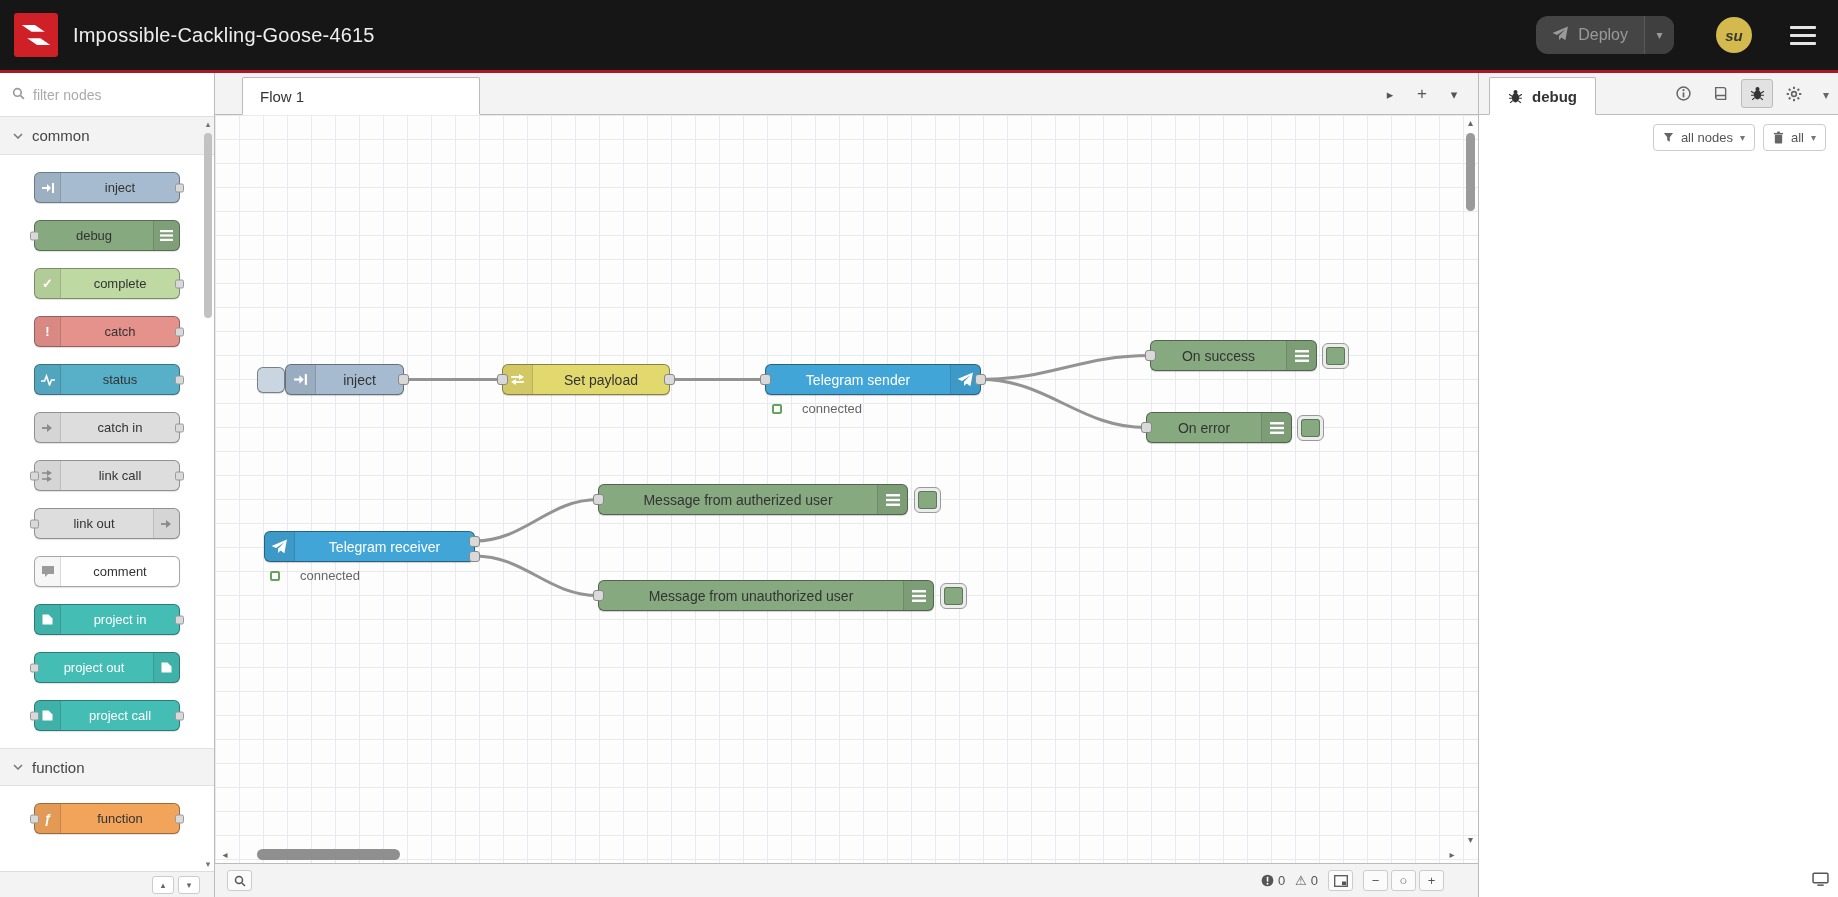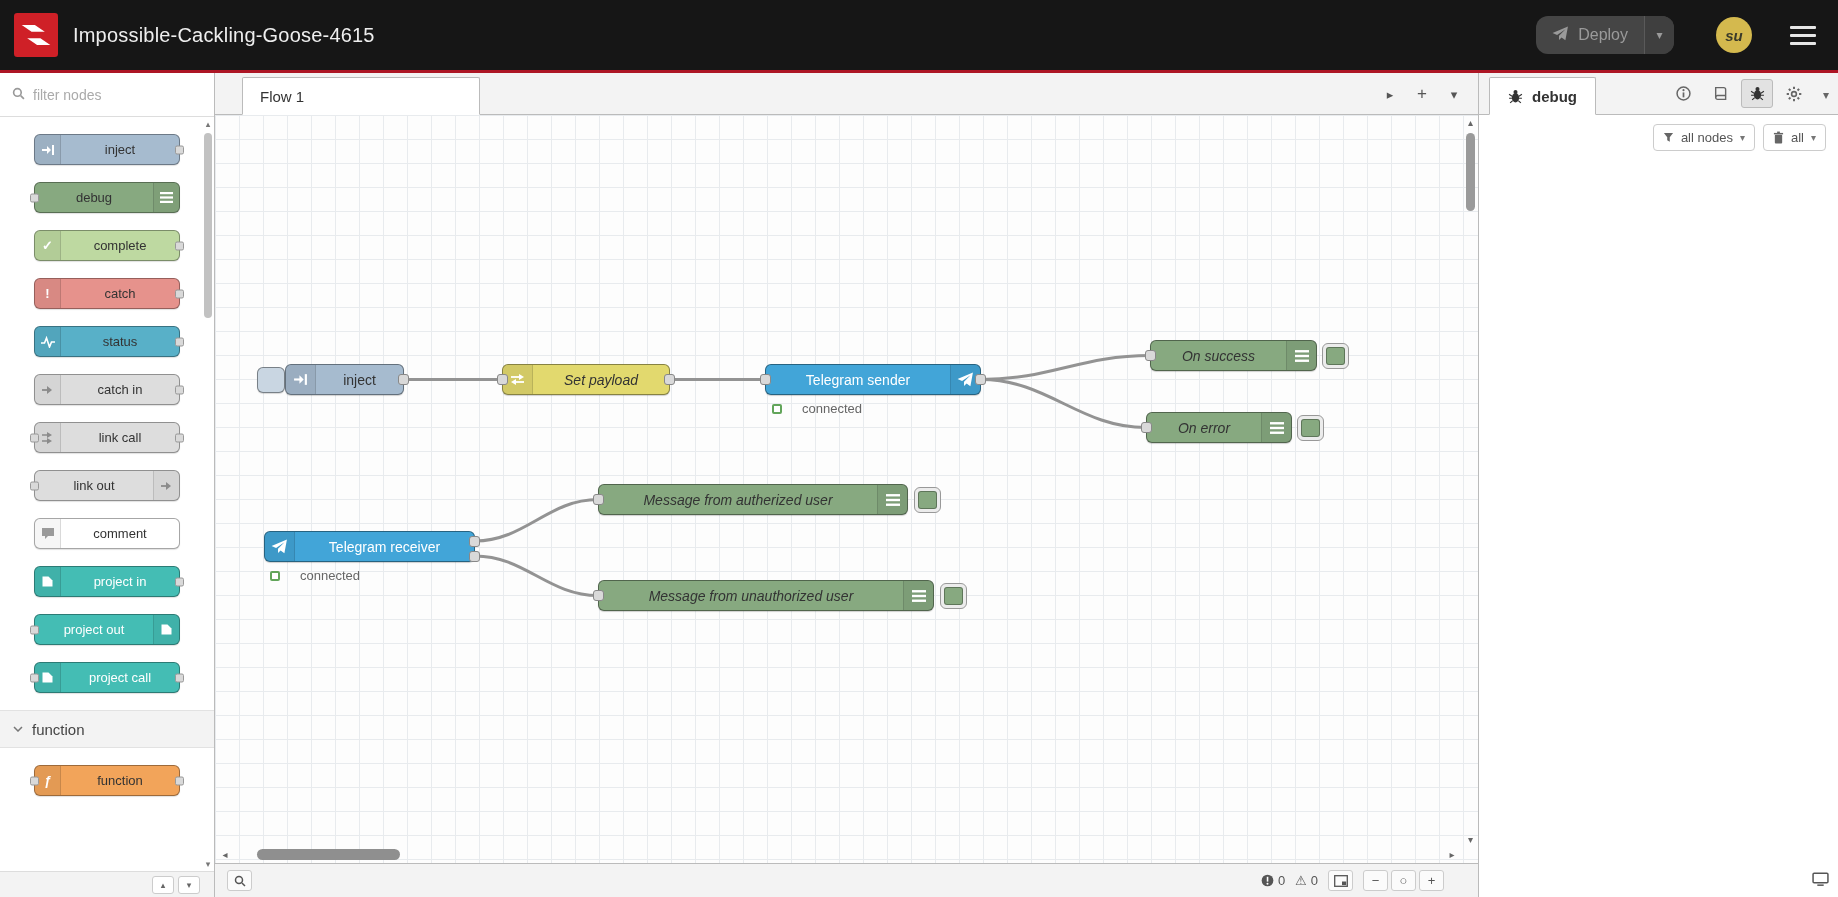--- a/index.html
+++ b/index.html
@@ -85,21 +85,21 @@
                              linear-gradient(90deg, #e8ebee 1px, transparent 1px);
             background-size:24px 24px; }
   .wires { position:absolute; left:0; top:0; pointer-events:none; }
   .wires path { stroke:#939393; stroke-width:3; fill:none; stroke-linecap:round; pointer-events:stroke; }
 
   .node { position:absolute; height:31px; border:1px solid rgba(0,0,0,0.4); border-radius:6px;
           display:flex; align-items:center; font-size:14px; color:#333;
           box-shadow:0 1px 1px rgba(0,0,0,0.18); cursor:move; }
   .node .nlabel { flex:1; text-align:center; padding:0 8px; white-space:nowrap; }
   .node.white .nlabel { color:#fff; }
-  .node.italic .nlabel { font-style:italic; }
+  .node.italic .nlabel { }
   .nicon { width:30px; align-self:stretch; display:flex; align-items:center; justify-content:center;
            background:rgba(0,0,0,0.07); color:#fff; }
   .nicon.left  { border-right:1px solid rgba(0,0,0,0.12); border-radius:5px 0 0 5px; }
   .nicon.right { border-left:1px solid rgba(0,0,0,0.12); border-radius:0 5px 5px 0; }
   .nport { position:absolute; width:11px; height:11px; background:#d9d9d9; border:1px solid #888;
            border-radius:3px; cursor:crosshair; }
   .nport.in  { left:-6px; top:50%; margin-top:-6px; }
   .nport.out { right:-6px; top:50%; margin-top:-6px; }
   .nport.out1 { right:-6px; top:4px; }
   .nport.out2 { right:-6px; top:19px; }
@@ -198,20 +198,28 @@
         <span>
           <svg width="13" height="13" viewBox="0 0 12 12">
               <circle cx="5" cy="5" r="3.5" fill="none" stroke="#999" stroke-width="1.5"></circle>
               <line x1="8" y1="8" x2="11" y2="11" stroke="#999" stroke-width="1.5"></line>
             </svg>
         </span>
         <input type="text" placeholder="filter nodes" style="">
       </div>
 
       <div class="plist">
+        <div class="pcat">
+          <span class="chev">
+            <svg width="10" height="6" viewBox="0 0 10 6">
+                <polyline points="1,1 5,5 9,1" fill="none" stroke="#777" stroke-width="1.5"></polyline>
+              </svg>
+          </span>
+          <span>common</span>
+        </div>
 
         <div class="pitem" style="background-color: rgb(166, 187, 207);">
           <span class="picon left">
             <svg width="14" height="14" viewBox="0 0 14 14">
                 <path d="M1 7h6" stroke="#fff" stroke-width="2"></path>
                 <path d="M6 3l4 4-4 4z" fill="#fff"></path>
                 <rect x="11" y="2" width="2" height="10" fill="#fff"></rect>
               </svg>
           </span>
           <span class="plabel">inject</span>

